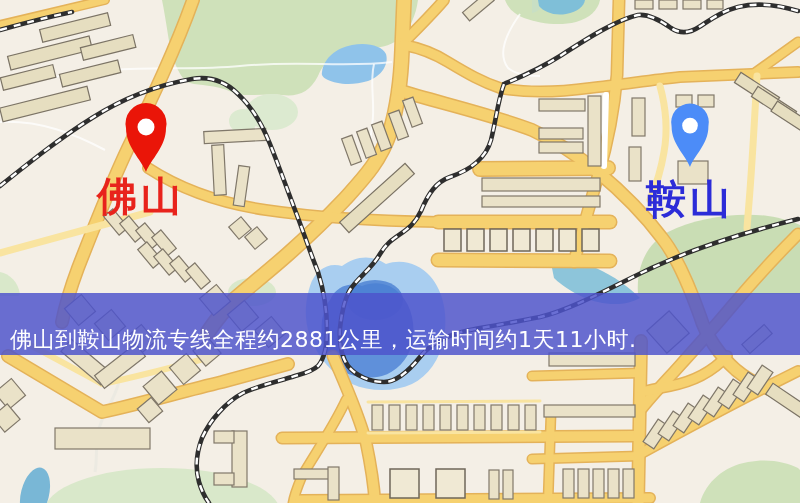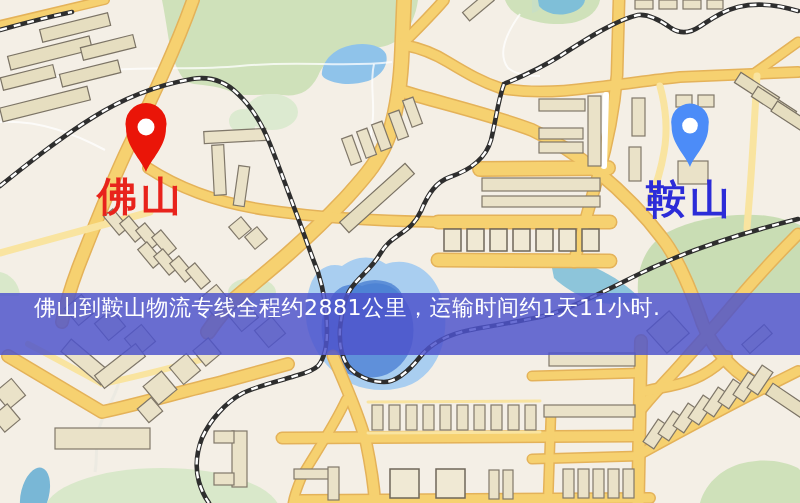--- a/index.html
+++ b/index.html
@@ -15,22 +15,22 @@
   .rail-dash{fill:none;stroke:#ffffff;stroke-width:2.4;stroke-dasharray:7 7;stroke-linecap:butt;}
   .bldg{fill:#eae2c8;stroke:#80786a;stroke-width:1.2;}
   .bldg-dark{fill:#e6dec0;stroke:#7b7365;stroke-width:1.2;}
   .bldg-sq{fill:#f0e9d4;stroke:#6f675a;stroke-width:1.5;}
   .stream{fill:none;stroke:#eceae2;stroke-width:3;}
   .stream-thin{fill:none;stroke:#ffffff;stroke-width:2;opacity:0.75;}
   .city-label{font-family:"DejaVu Serif","Liberation Serif",serif;font-weight:bold;
               font-size:40px;letter-spacing:4px;text-anchor:middle;}
   
   .banner{position:absolute;left:0;top:293px;width:800px;height:62px;
-          background:rgba(78,84,204,0.84);display:flex;align-items:flex-start;
-          box-sizing:border-box;padding-left:34px;}
+          background:rgba(78,84,204,0.84);display:flex;align-items:flex-end;
+          box-sizing:border-box;padding-left:10px;}
   .banner-text{color:#ffffff;font-size:22px;letter-spacing:0.5px;white-space:nowrap;}
 </style>
 </head>
 <body>
 
 <div class="stage">
 <svg width="800" height="503" viewBox="0 0 800 503">
   <defs>
     <path id="r1" d="M0,25 L105,0"></path>
     <path id="r2" d="M193,0 C176,48 152,98 128,148 C110,186 92,232 78,268 C72,284 66,302 62,322"></path>

